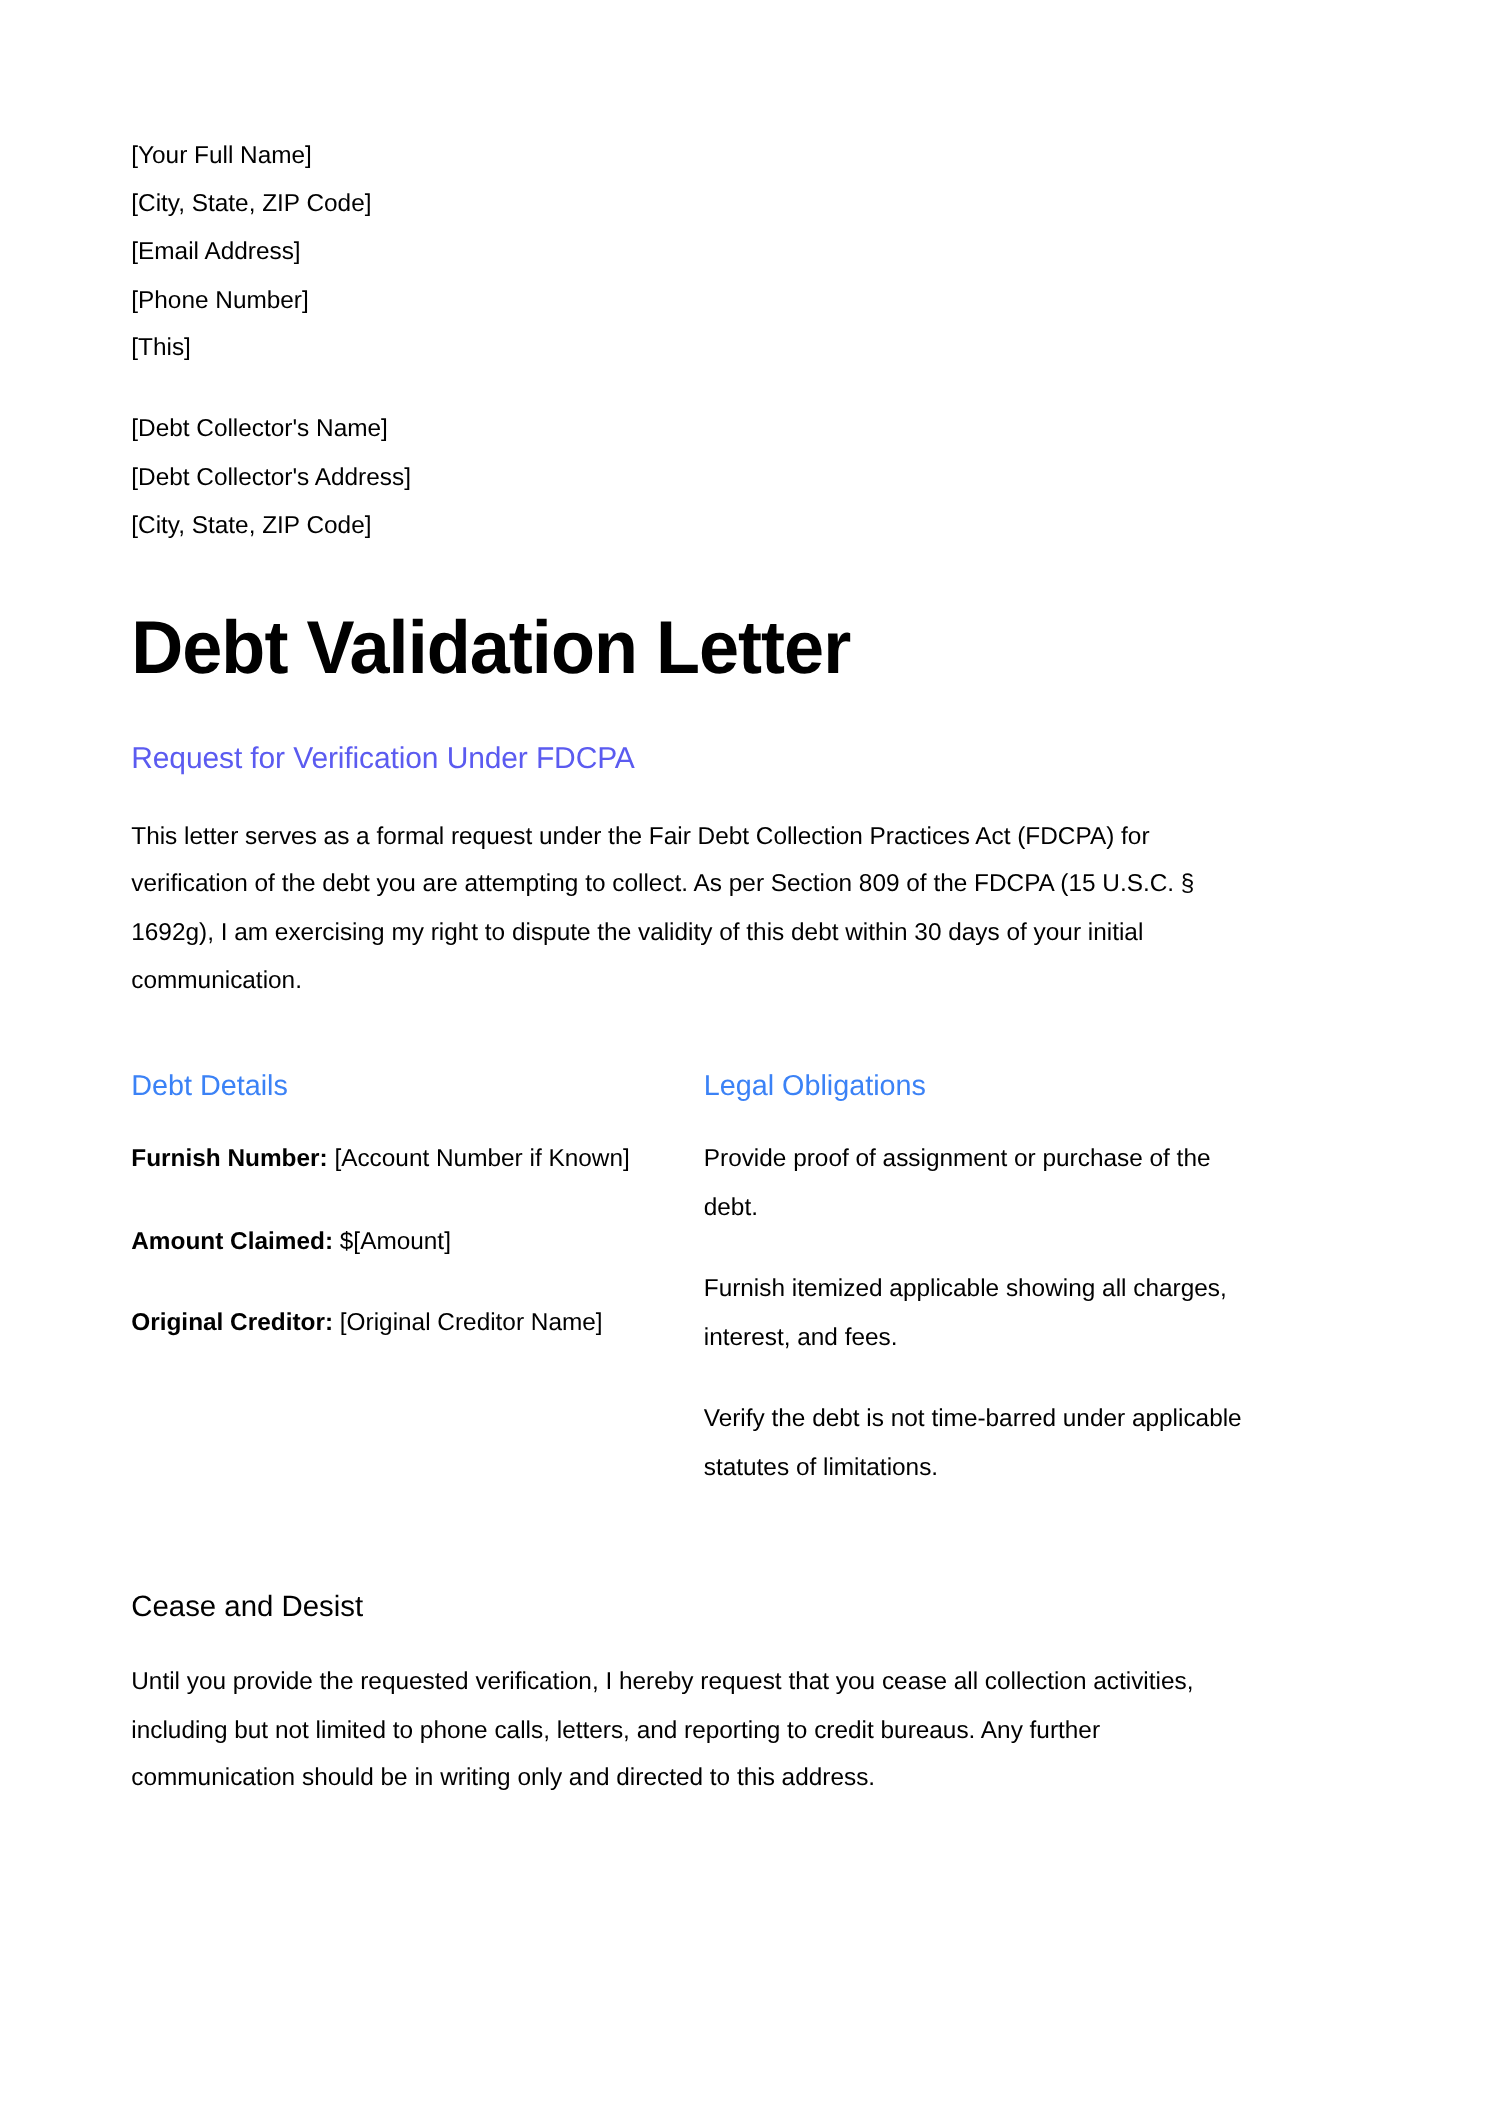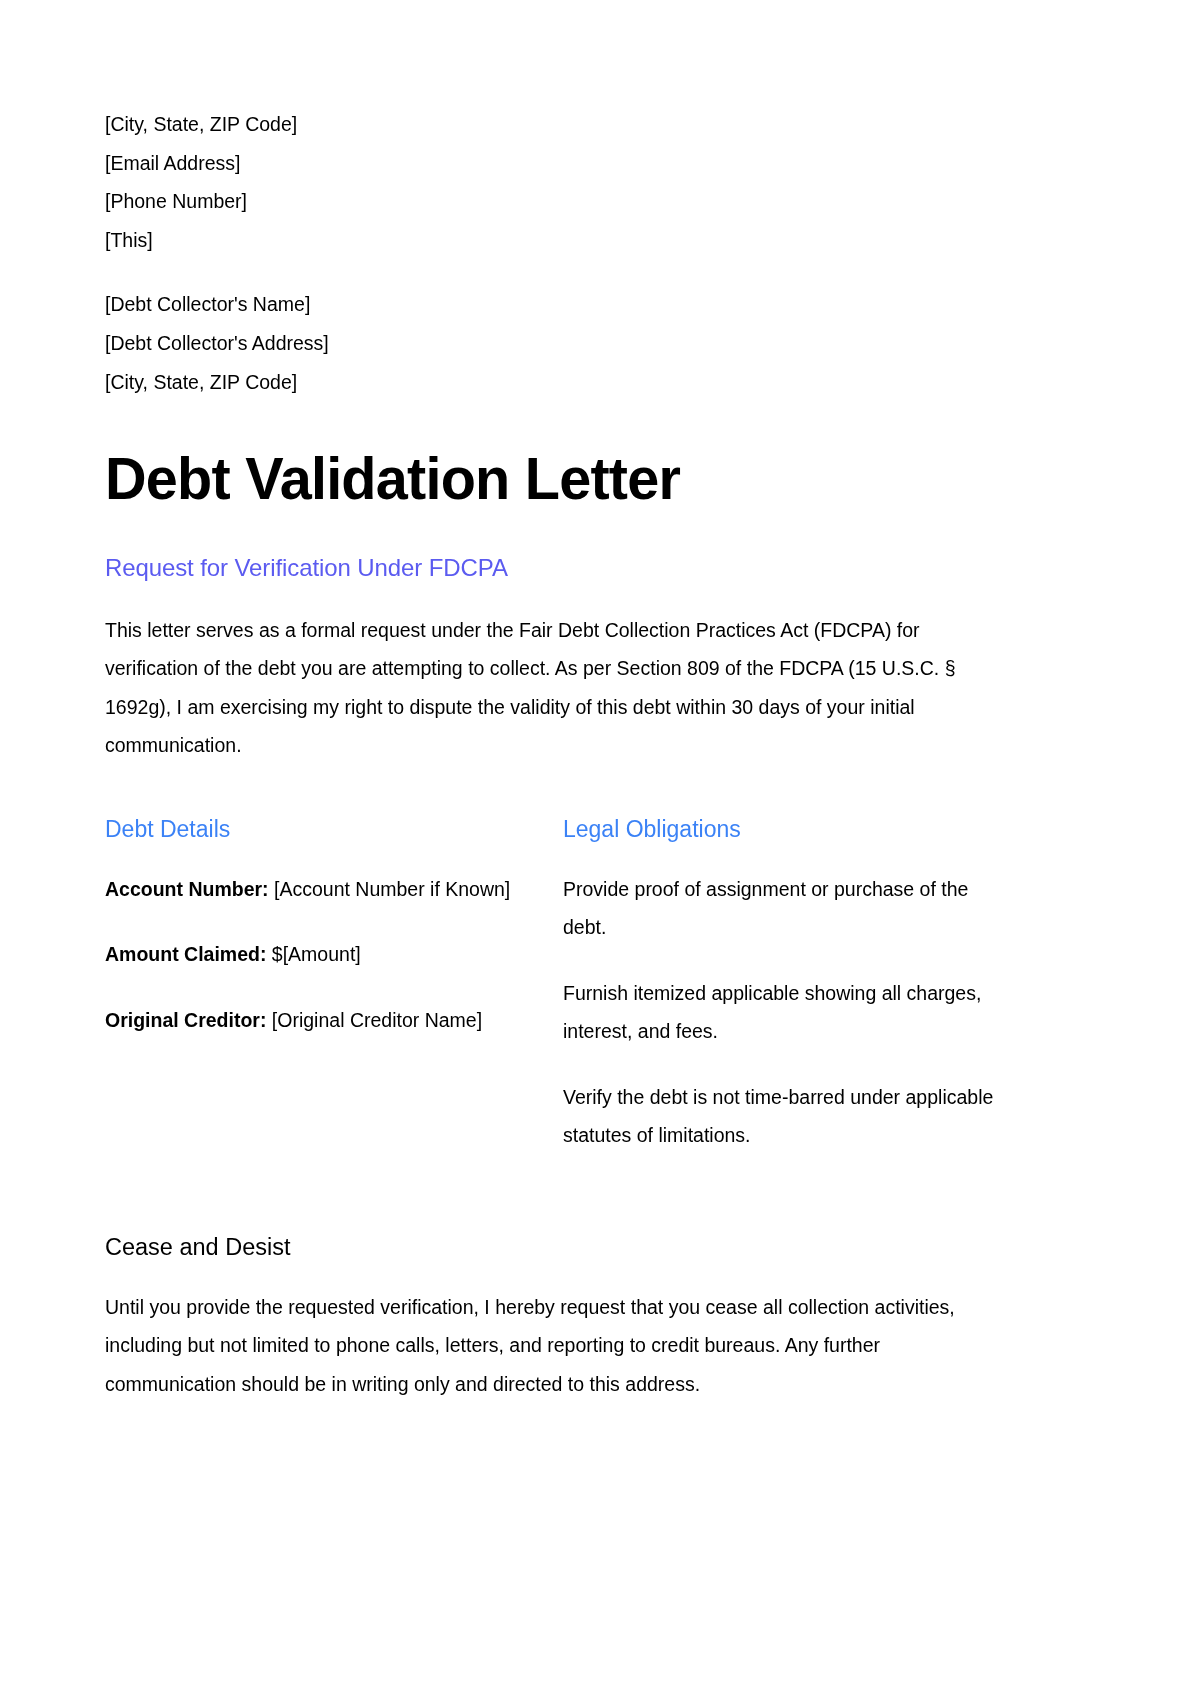--- a/index.html
+++ b/index.html
@@ -119,20 +119,21 @@
     margin: 27px 0 0 0;
     max-width: 905px;
   }
 </style>
 </head>
 <body>
 
 <div class="page">
 
   <div class="addr-block sender">
+    <div class="addr-line">[Your Full Name]</div>
     <div class="addr-line">[City, State, ZIP Code]</div>
     <div class="addr-line">[Email Address]</div>
     <div class="addr-line">[Phone Number]</div>
     <div class="addr-line">[This]</div>
   </div>
 
   <div class="addr-block recipient">
     <div class="addr-line">[Debt Collector's Name]</div>
     <div class="addr-line">[Debt Collector's Address]</div>
     <div class="addr-line">[City, State, ZIP Code]</div>
@@ -144,21 +145,21 @@
 
 
   <p class="intro-para">This letter serves as a formal request under the Fair Debt Collection Practices Act (FDCPA) for verification of the debt you are attempting to collect. As per Section 809 of the FDCPA (15 U.S.C. § 1692g), I am exercising my right to dispute the validity of this debt within 30 days of your initial communication.</p>
 
   <div class="two-col">
 
     <div class="col">
       <div class="col-heading">Debt Details</div>
       <div class="col-body">
         <div class="detail-item">
-          <span class="detail-label">Account Number:</span><span class="detail-value"> [Account Number if Known]</span>
+          <span class="detail-label">Furnish Number:</span><span class="detail-value"> [Account Number if Known]</span>
         </div>
         <div class="detail-item">
           <span class="detail-label">Amount Claimed:</span><span class="detail-value"> $[Amount]</span>
         </div>
         <div class="detail-item">
           <span class="detail-label">Original Creditor:</span><span class="detail-value"> [Original Creditor Name]</span>
         </div>
       </div>
     </div>
 

